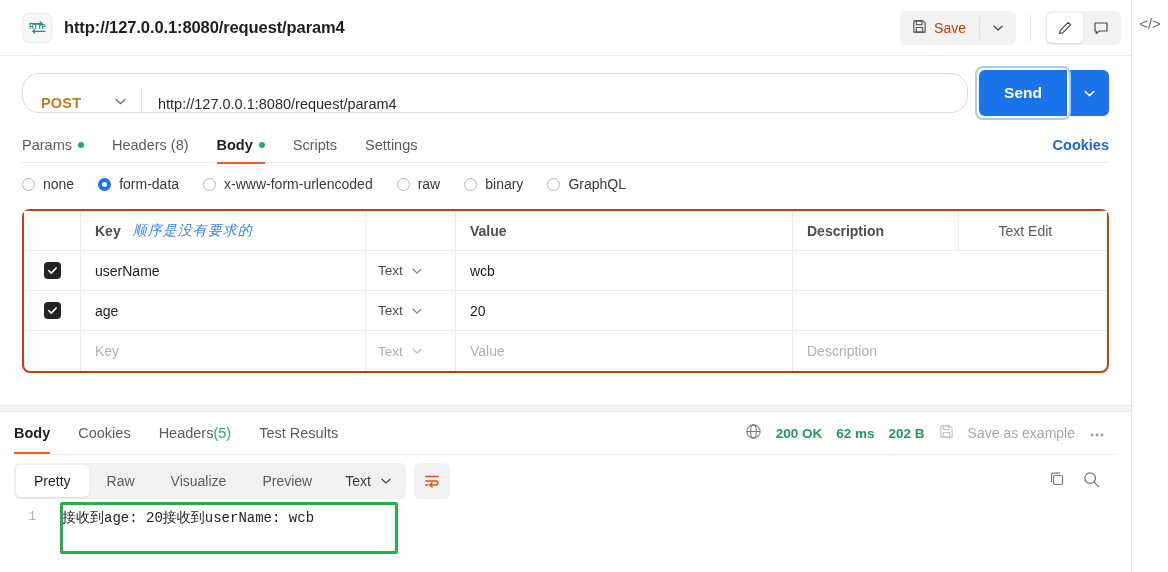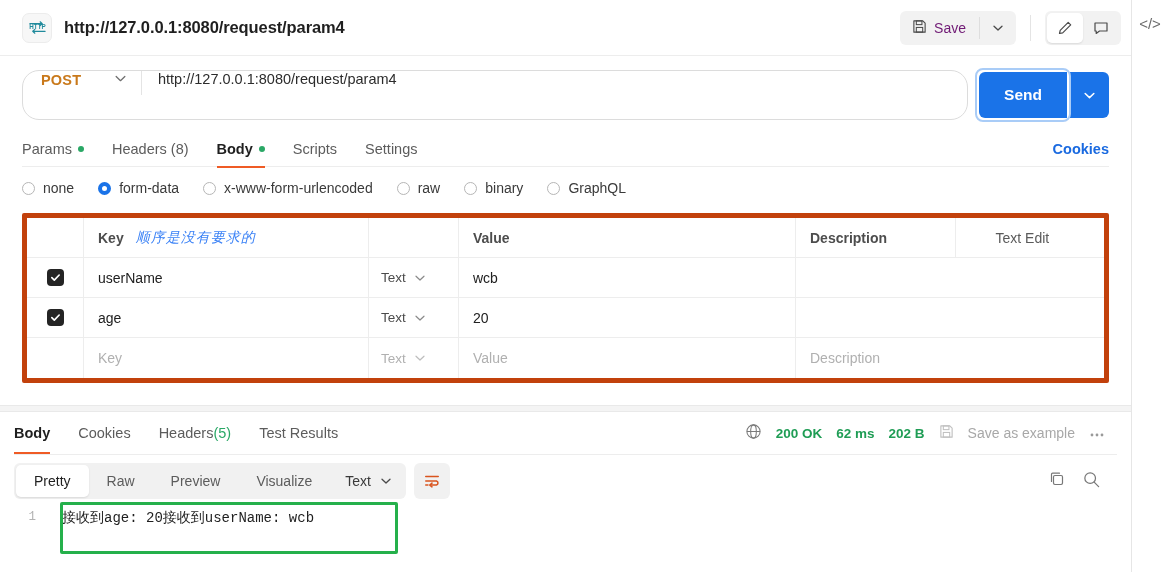--- a/index.html
+++ b/index.html
@@ -30,35 +30,35 @@
     width:30px; height:30px; border-radius:7px; background:#f7f7f7;
     border:1px solid #ececec; display:flex; align-items:center; justify-content:center;
     flex:none; margin-right:12px;
   }
   .req-title { font-size:16.5px; font-weight:700; color:#1f1f1f; letter-spacing:-0.1px; }
   .topbar-spacer { flex:1; }
 
   .save-group { display:flex; align-items:center; background:#f2f2f2; border-radius:6px;
                 height:34px; overflow:hidden; }
   .save-btn { display:flex; align-items:center; gap:7px; padding:0 13px 0 12px; height:34px;
-              font-size:14px; color:#701a75; }
+              font-size:14px; color:#c2410c; }
   .save-divider { width:1px; height:22px; background:#dedede; }
   .save-caret { width:36px; height:34px; display:flex; align-items:center; justify-content:center; }
 
   .vdiv { width:1px; height:26px; background:#e4e4e4; margin:0 14px; }
 
   .icon-group { display:flex; align-items:center; background:#f2f2f2; border-radius:6px; height:34px; padding:2px; }
   .icon-btn { width:36px; height:30px; border-radius:5px; display:flex; align-items:center; justify-content:center; }
   .icon-btn.active { background:#ffffff; box-shadow:0 1px 2px rgba(0,0,0,.10); }
 
   
   .urlrow { display:flex; align-items:center; padding:14px 22px 0 22px; gap:11px; }
   .url-field {
-    flex:1; height:50px; border:1px solid #dcdcdc; border-radius:17px;
-    display:flex; align-items:flex-start; background:#fff;
+    flex:1; height:40px; border:1px solid #dcdcdc; border-radius:17px;
+    display:flex; align-items:flex-end; background:#fff;
   }
   .method { display:flex; align-items:center; gap:0; padding-left:18px; width:118px; }
   .method-label { font-size:14.5px; font-weight:700; color:#c9791b; letter-spacing:.2px; }
   .method-caret { margin-left:auto; margin-right:14px; color:#6f6f6f; }
   .method-sep { width:1px; height:24px; background:#e4e4e4; }
   .url-text { font-size:14.5px; color:#2c2c2c; padding-left:16px; }
 
   .send-wrap { position:relative; display:flex; align-items:center; }
   .send-focus {
     position:absolute; left:-4px; top:-4px; width:96px; height:54px;
@@ -88,21 +88,21 @@
 
   .tabs-underline { margin:0 22px; height:1px; background:#ededed; }
 
   
   .radios { display:flex; align-items:center; padding:0 22px; height:42px; gap:0; }
   .radio-item { display:flex; align-items:center; gap:8px; margin-right:24px; font-size:14px; color:#3a3a3a; }
   .rc { width:13px; height:13px; border-radius:50%; border:1.4px solid #b6b6b6; display:block; flex:none; }
   .rc.sel { border:4px solid #1a73e8; background:#fff; }
 
   
-  .kv { margin:4px 22px 0 22px; border:5px solid #c2410c; border-radius:2px; }
+  .kv { margin:4px 22px 0 22px; border:2px solid #c2410c; border-radius:8px; }
   .kv-row { display:flex; align-items:center; height:40px; border-bottom:1px solid #ededed; }
   .kv-row:last-child { border-bottom:none; }
   .kv-head { height:40px; background:#fff; }
   .c-check { width:57px; flex:none; display:flex; align-items:center; justify-content:center;
              border-right:1px solid #ededed; height:100%; }
   .c-key { flex:0 0 285px; display:flex; align-items:center; padding-left:14px;
            border-right:1px solid #ededed; height:100%; font-size:14px; }
   .c-type { flex:0 0 90px; display:flex; align-items:center; gap:8px; padding-left:12px;
             border-right:1px solid #ededed; height:100%; font-size:13.5px; color:#4b4b4b; }
   .c-val { flex:0 0 337px; display:flex; align-items:center; padding-left:14px;
@@ -433,24 +433,24 @@
 
       <div class="view-bar">
         <div class="seg">
           <div class="seg-item active">
             <span>Pretty</span>
           </div>
           <div class="seg-item">
             <span>Raw</span>
           </div>
           <div class="seg-item">
-            <span>Preview</span>
+            <span>Visualize</span>
           </div>
           <div class="seg-item">
-            <span>Visualize</span>
+            <span>Preview</span>
           </div>
           <div class="seg-type">
             <span>Text</span>
             <svg width="12" height="12" viewBox="0 0 12 12">
                 <path d="M2 4.2 L6 8 L10 4.2" fill="none" stroke="#4a4a4a" stroke-width="1.3" stroke-linecap="round" stroke-linejoin="round"></path>
               </svg>
           </div>
         </div>
 
         <div class="wrap-btn">

